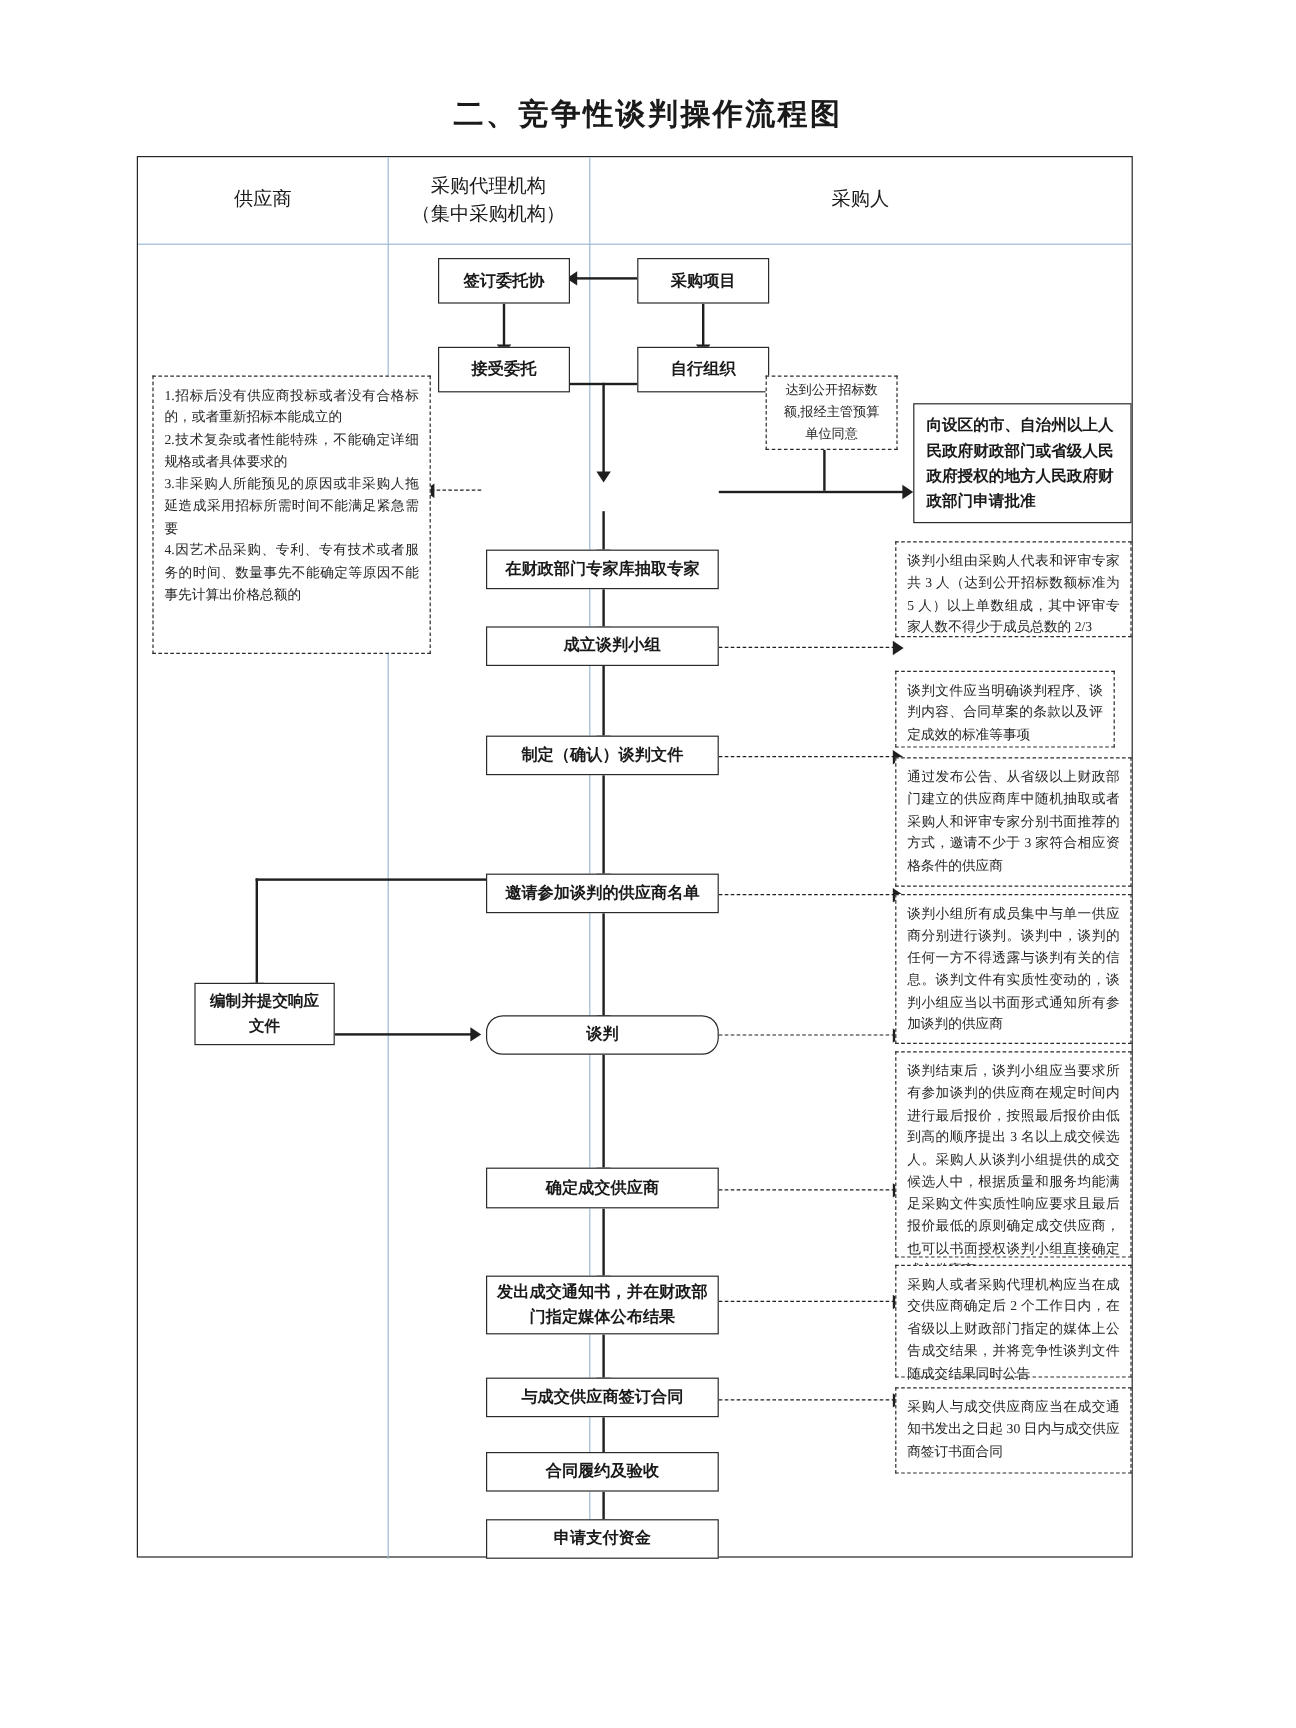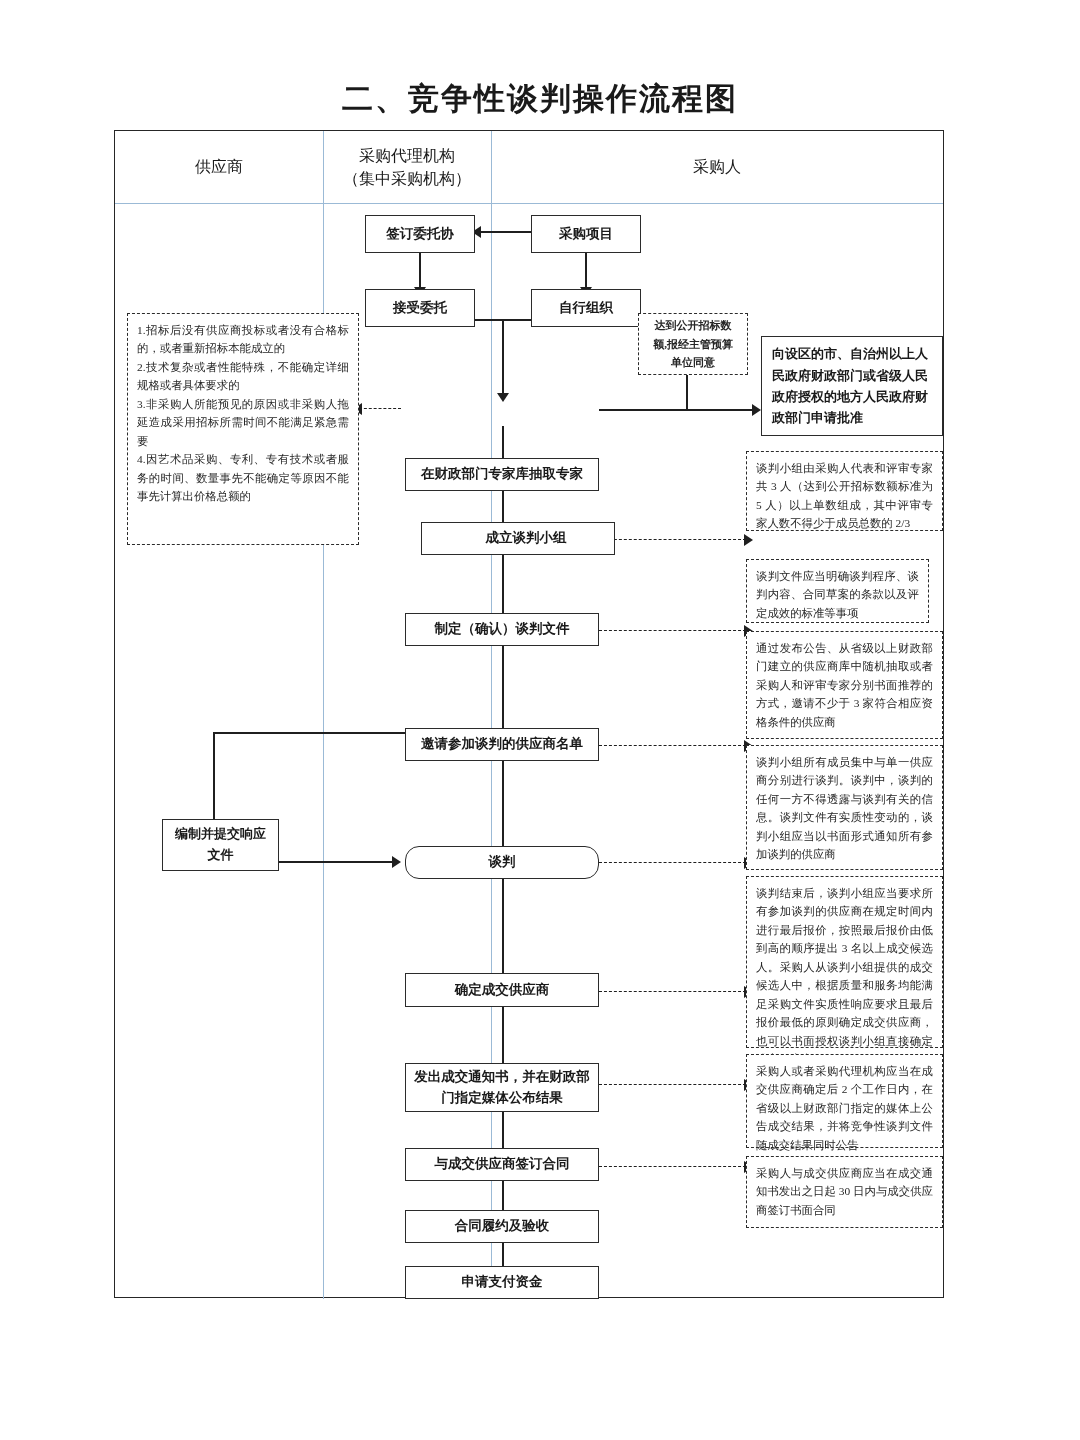--- a/index.html
+++ b/index.html
@@ -14,21 +14,21 @@
     overflow: hidden;
   }
 
   
   #page-title {
     position: absolute;
     top: 78px;
     left: 0;
     width: 1080px;
     text-align: center;
-    font-size: 31px;
+    font-size: 25px;
     font-weight: bold;
     letter-spacing: 2px;
     font-family: "Liberation Serif", "DejaVu Serif", serif;
   }
 
   
   #chart-frame {
     position: absolute;
     left: 114px;
     top: 130px;
@@ -96,21 +96,21 @@
     position: absolute;
     border: 1.6px dashed #2b2b2b;
     background: #ffffff;
     font-size: 11.4px;
     line-height: 1.62;
     padding: 7px 9px;
     text-align: justify;
     z-index: 4;
     color: #262626;
   }
-  .note.center { text-align: center; font-weight: bold; }
+  .note.center { text-align: center; }
   .note p { margin: 0; }
 
   
   .vline, .hline {
     position: absolute;
     background: #1f1f1f;
     z-index: 2;
   }
   .vline { width: 1.8px; }
   .hline { height: 1.8px; }
@@ -253,21 +253,21 @@
 
   <div class="node" style="left:250px; top:158px; width:110px; height:38px;">接受委托</div>
 
   <div class="node" style="left:416px; top:158px; width:110px; height:38px;">自行组织</div>
 
   <div class="node small" style="left:646px; top:205px; width:182px; height:100px; text-align:left; justify-content:flex-start; padding:8px 10px; line-height:1.65;">向设区的市、自治州以上人民政府财政部门或省级人民政府授权的地方人民政府财政部门申请批准</div>
 
 
   <div class="node" style="left:290px; top:327px; width:194px; height:33px;">在财政部门专家库抽取专家</div>
 
-  <div class="node" style="left:306px; top:391px; width:194px; height:33px;padding-left:22px;">成立谈判小组</div>
+  <div class="node" style="left:290px; top:391px; width:194px; height:33px;padding-left:22px;">成立谈判小组</div>
 
   <div class="node" style="left:290px; top:482px; width:194px; height:33px;">制定（确认）谈判文件</div>
 
   <div class="node" style="left:290px; top:597px; width:194px; height:33px;">邀请参加谈判的供应商名单</div>
 
   <div class="node small" style="left:47px; top:688px; width:117px; height:52px; line-height:1.6;">编制并提交响应文件</div>
 
   <div class="node" style="left:290px; top:715px; width:194px; height:33px;border-radius:14px;">谈判</div>
 
   <div class="node" style="left:290px; top:842px; width:194px; height:34px;">确定成交供应商</div>

